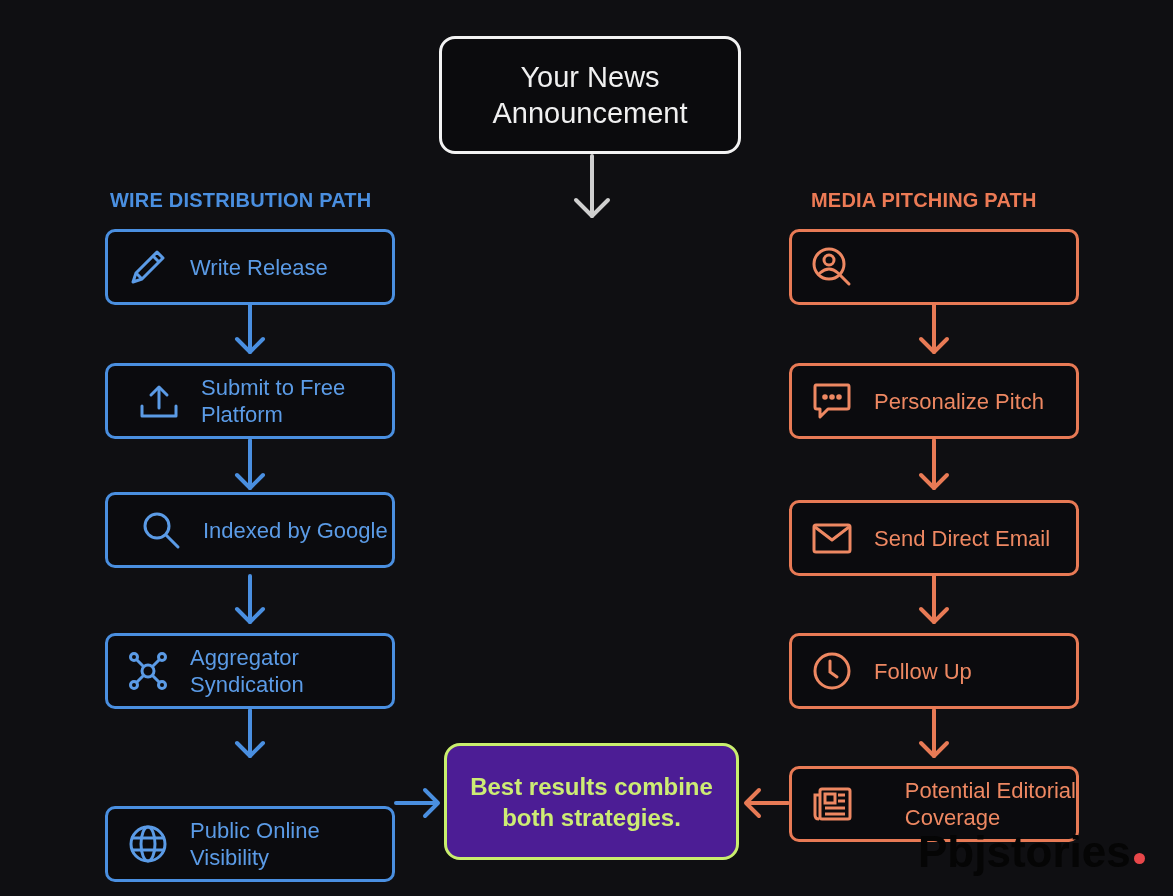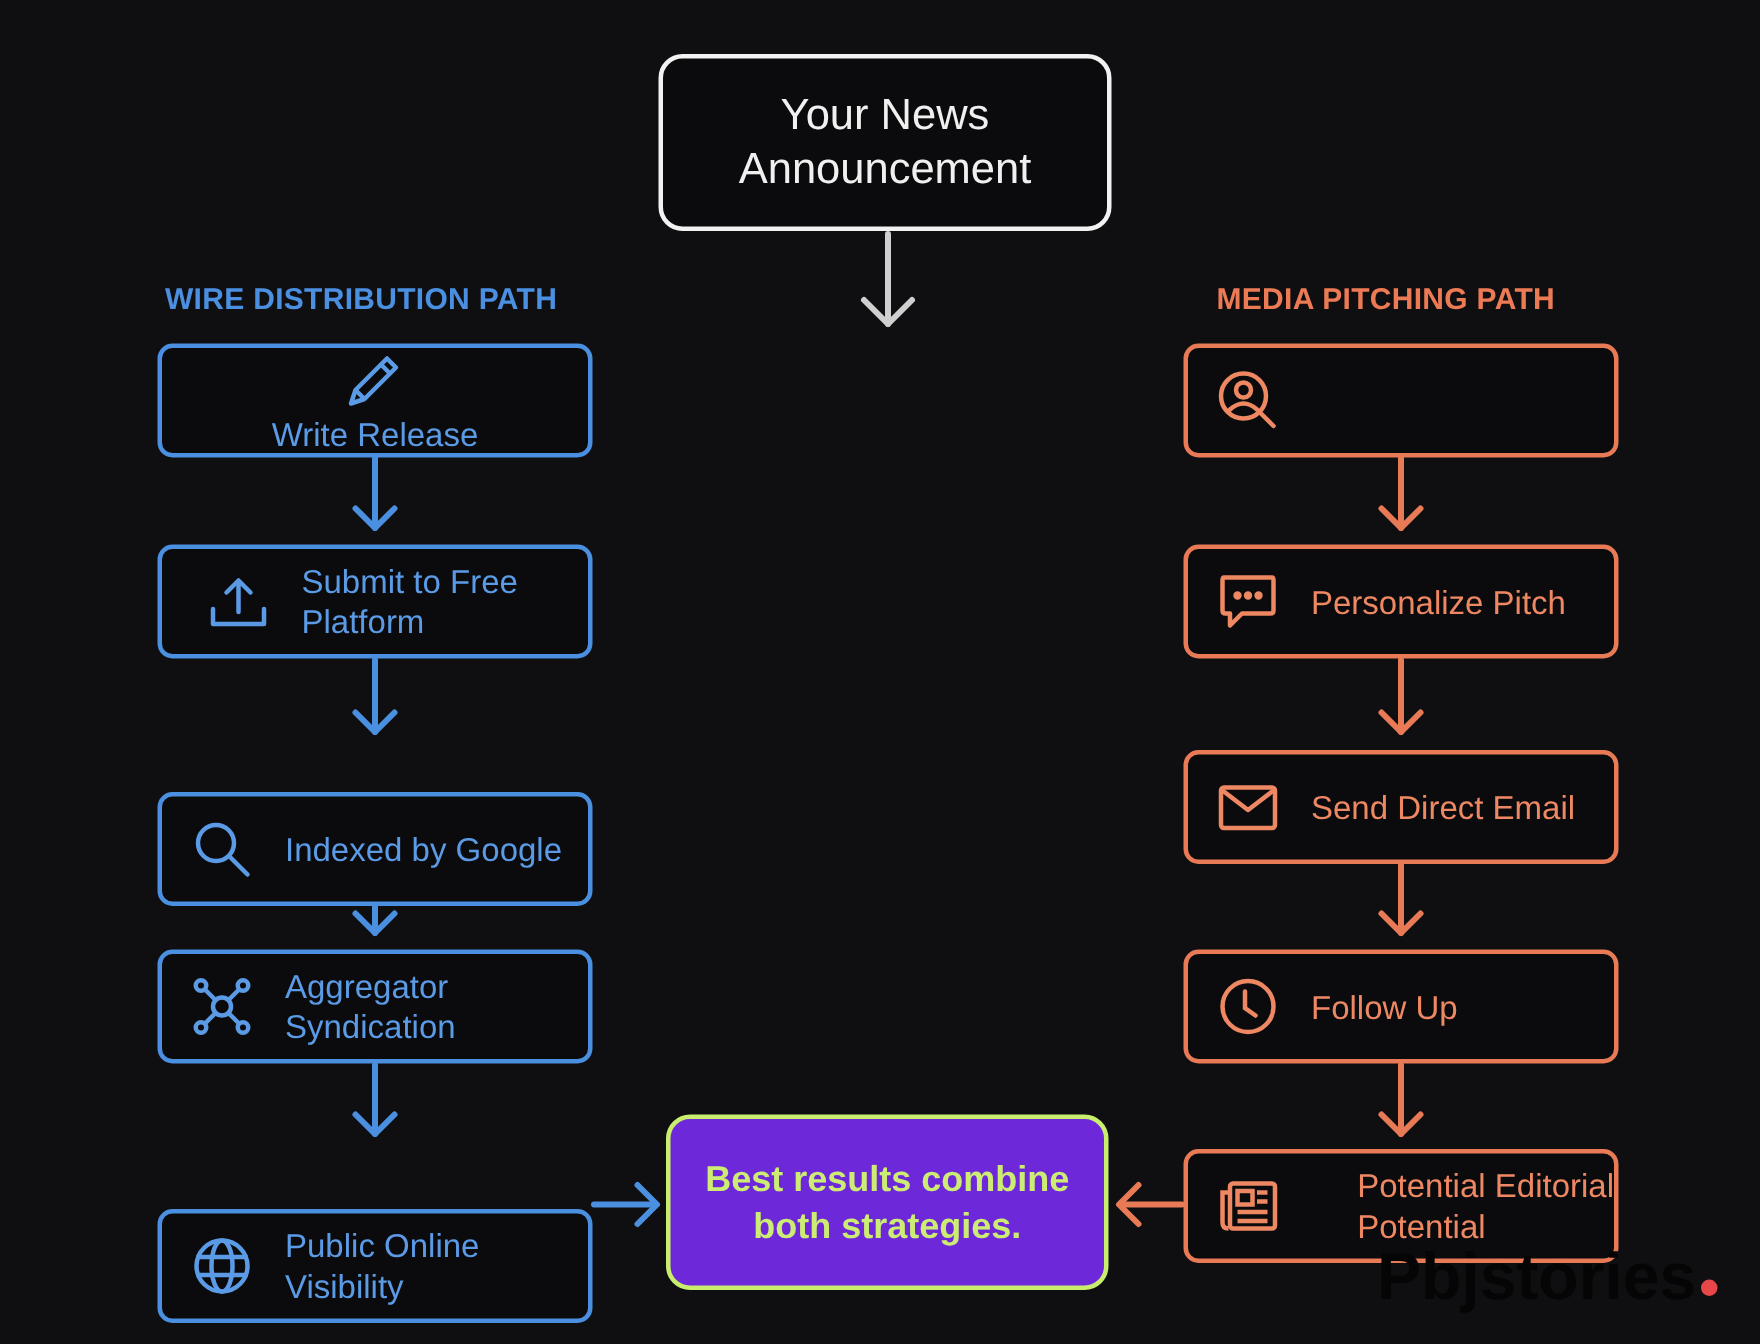--- a/index.html
+++ b/index.html
@@ -19,21 +19,21 @@
   .step {
     box-sizing:border-box; border:3px solid; border-radius:10px; background:#0b0b0e;
     display:flex; align-items:center; height:76px;
   }
   .step.blue { border-color:#4a8fe0; color:#5b9be6; left:105px; width:290px; }
   .step.orange { border-color:#e87a55; color:#ee8862; left:789px; width:290px; }
   .step .icon { width:44px; height:44px; margin-left:18px; margin-right:20px; flex:0 0 auto; display:flex; align-items:center; justify-content:center; }
   .step .label { font-size:22px; line-height:27px; }
   .result-box {
     left:444px; top:743px; width:295px; height:117px; box-sizing:border-box; border:3px solid #c9ee6e; border-radius:16px;
-    background:#6d28d9; color:#cdec74; font-weight:bold; font-size:24px; line-height:31px;
+    background:#4c1d95; color:#cdec74; font-weight:bold; font-size:24px; line-height:31px;
     display:flex; align-items:center; justify-content:center; text-align:center;
   }
   .watermark { left:918px; top:827px; font-size:44px; font-weight:bold; color:#050505; letter-spacing:0px; }
   .dot { left:1134px; top:853px; width:11px; height:11px; border-radius:50%; background:#e8474a; }
   svg.conn { position:absolute; left:0; top:0; }
 </style>
 </head>
 <body>
 
 <svg class="conn" width="1173" height="896">
@@ -93,21 +93,21 @@
 <div class="abs top-box">
   <div>
       <div>Your News</div>
       <div>Announcement</div>
     </div>
 </div>
 
 <div class="abs col-title blue">WIRE DISTRIBUTION PATH</div>
 <div class="abs col-title orange">MEDIA PITCHING PATH</div>
 
-<div class="abs step blue" style="top:229px;flex-direction:column;">
+<div class="abs step blue" style="top:229px;">
   <span class="icon">
     <svg width="42" height="42" viewBox="0 0 42 42" fill="none" stroke="#5b9be6" stroke-width="3" stroke-linejoin="round">
         <path d="M6 36 L9 27 L30 6 L36 12 L15 33 Z"></path>
         <line x1="26" y1="10" x2="32" y2="16"></line>
         <line x1="9" y1="27" x2="15" y2="33"></line>
       </svg>
   </span>
   <span class="label"><span>Write Release</span></span>
 </div>
 
@@ -118,21 +118,21 @@
         <polyline points="13,15 21,7 29,15"></polyline>
         <polyline points="4,26 4,36 38,36 38,26"></polyline>
       </svg>
   </span>
   <span class="label">
       <div>Submit to Free</div>
       <div>Platform</div>
     </span>
 </div>
 
-<div class="abs step blue" style="top:528px;">
+<div class="abs step blue" style="top:492px;padding-left:13px;">
   <span class="icon">
     <svg width="42" height="42" viewBox="0 0 42 42" fill="none" stroke="#5b9be6" stroke-width="3" stroke-linecap="round">
         <circle cx="17" cy="17" r="12"></circle>
         <line x1="26" y1="26" x2="38" y2="38"></line>
       </svg>
   </span>
   <span class="label"><span>Indexed by Google</span></span>
 </div>
 
 <div class="abs step blue" style="top:633px;">
@@ -220,21 +220,21 @@
         <path d="M9 12 H4 V32 Q4 36 8 36"></path>
         <rect x="14" y="11" width="10" height="9"></rect>
         <line x1="27" y1="12" x2="34" y2="12"></line>
         <line x1="27" y1="18" x2="34" y2="18"></line>
         <line x1="14" y1="25" x2="34" y2="25"></line>
         <line x1="14" y1="31" x2="34" y2="31"></line>
       </svg>
   </span>
   <span class="label">
       <div>Potential Editorial</div>
-      <div>Potential</div>
+      <div>Coverage</div>
     </span>
 </div>
 
 <div class="abs result-box">
   <div>
       <div>Best results combine</div>
       <div>both strategies.</div>
     </div>
 </div>
 

